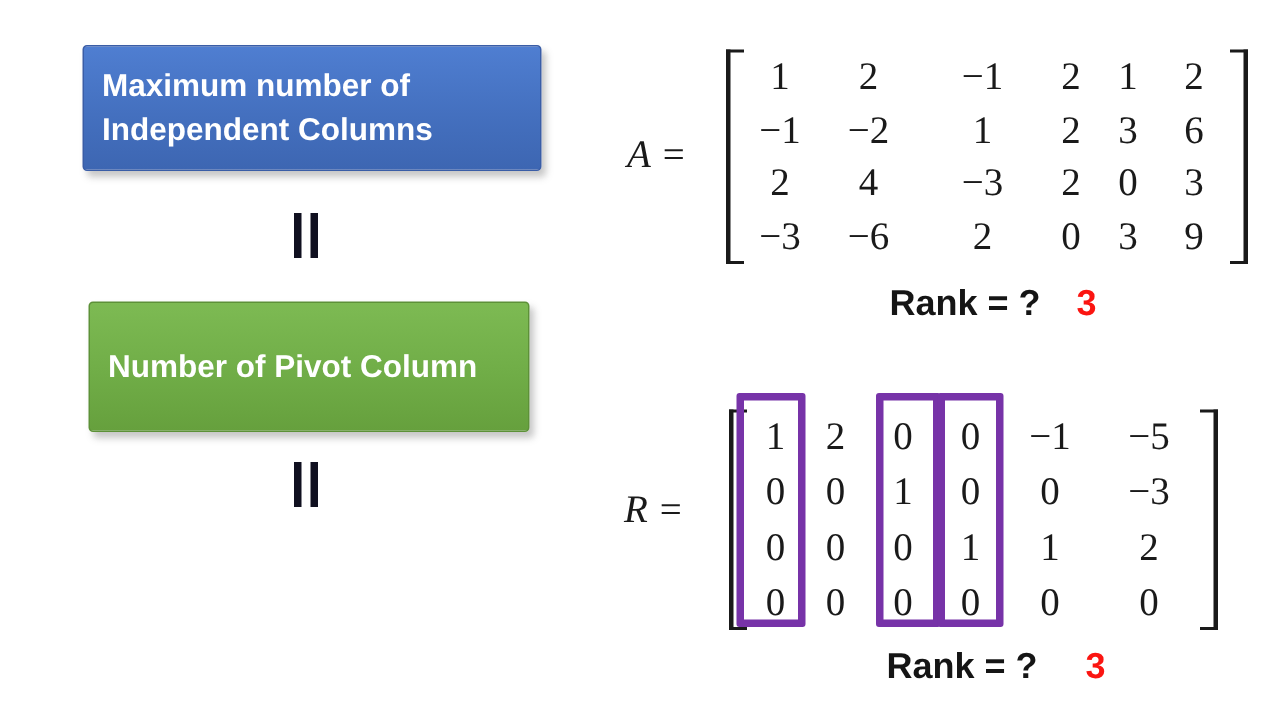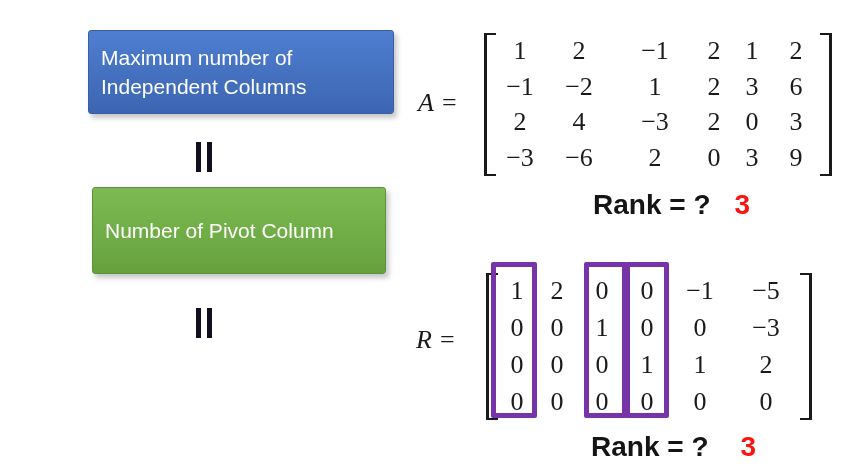--- a/index.html
+++ b/index.html
@@ -14,33 +14,32 @@
 
   
   .concept-box {
     position: absolute;
     display: flex;
     align-items: center;
     box-sizing: border-box;
     padding: 10px 12px;
     border-radius: 3px;
     color: #ffffff;
-    font-weight: normal;
+    font-weight: bold;
     font-size: 21px;
     line-height: 29px;
     box-shadow: 3px 4px 5px rgba(130,130,130,0.45);
-    margin-left: 33px;
   }
   .concept-box.blue {
     left: 55px; top: 30px; width: 306px; height: 84px;
     background: linear-gradient(180deg, #4f7ed1 0%, #4470bf 55%, #3d66b2 100%);
     border: 1px solid #3a5da6;
   }
   .concept-box.green {
-    left: 59px; top: 187px; width: 294px; height: 87px;
+    left: 59px; top: 201px; width: 294px; height: 87px;
     background: linear-gradient(180deg, #7dba53 0%, #70ad47 55%, #66a03d 100%);
     border: 1px solid #5d9138;
   }
   .concept-box.orange {
     left: 61px; top: 362px; width: 294px; height: 86px;
     background: linear-gradient(180deg, #f08a40 0%, #ed7d31 55%, #e37222 100%);
     border: 1px solid #cf6a24;
   }
 
   
@@ -110,21 +109,21 @@
   .pivot-box.p1 { left: 491px; width: 46px; }
   .pivot-box.p2 { left: 584px; width: 43px; }
   .pivot-box.p3 { left: 625px; width: 44px; }
 
   
   .rank-line {
     position: absolute;
     display: flex;
     align-items: baseline;
     font-weight: bold;
-    font-size: 28px;
+    font-size: 24px;
     color: #151515;
     white-space: nowrap;
   }
   .rank-line .answer { color: #fb1511; }
   .rank-line.rankA { left: 593px; top: 189px; }
   .rank-line.rankA .answer { margin-left: 24px; }
   .rank-line.rankB { left: 591px; top: 431px; }
   .rank-line.rankB .answer { margin-left: 32px; }
 </style>
 </head>

